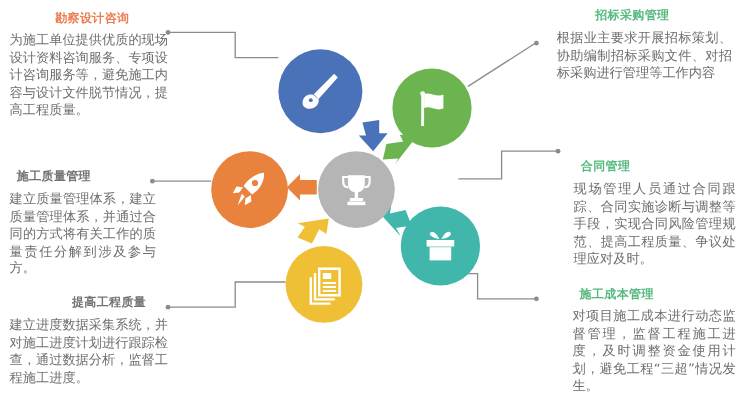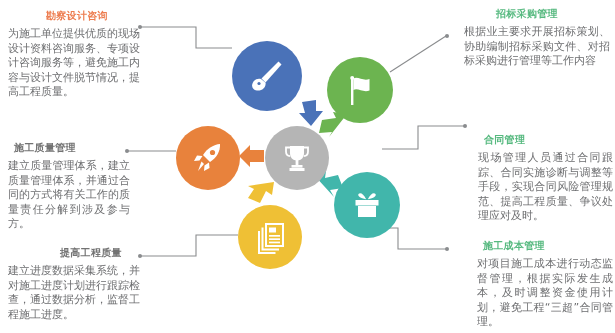--- a/index.html
+++ b/index.html
@@ -188,16 +188,16 @@
     <div class="blk-body">根据业主要求开展招标策划、协助编制招标采购文件、对招标采购进行管理等工作内容</div>
   </div>
 
   <div class="block r r2" style="left:472px;top:132px;width:141px;">
     <div class="blk-title t-green">合同管理</div>
     <div class="blk-body">现场管理人员通过合同跟踪、合同实施诊断与调整等手段，实现合同风险管理规范、提高工程质量、争议处理应对及时。</div>
   </div>
 
   <div class="block r r3" style="left:455px;top:238px;width:158px;">
     <div class="blk-title t-green">施工成本管理</div>
-    <div class="blk-body">对项目施工成本进行动态监督管理，根据实际发生成本，及时调整资金使用计划，避免工程“三超”合同管理。</div>
+    <div class="blk-body">对项目施工成本进行动态监督管理，监督工程施工进度，及时调整资金使用计划，避免工程“三超”情况发生。</div>
   </div>
 
 </div>
 
 </body></html>

